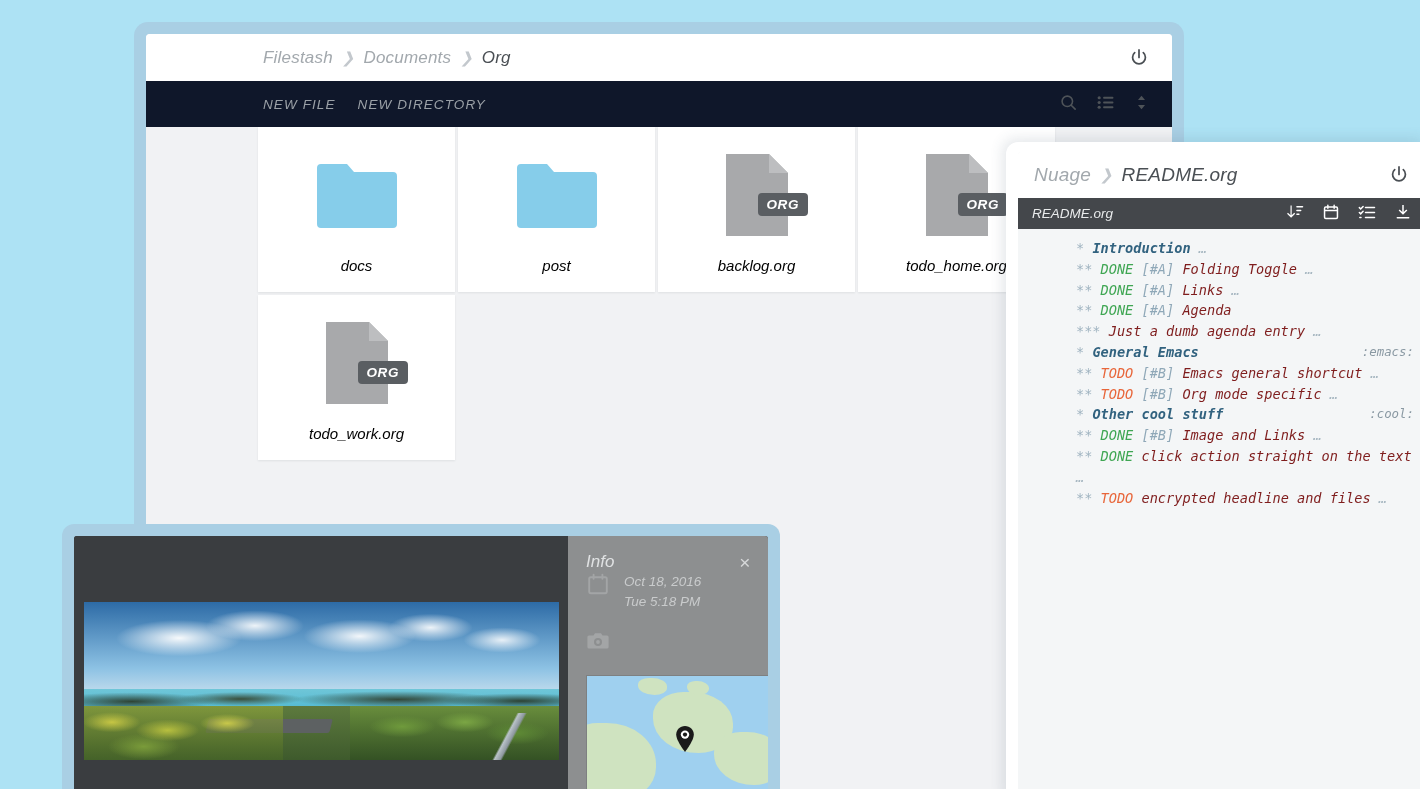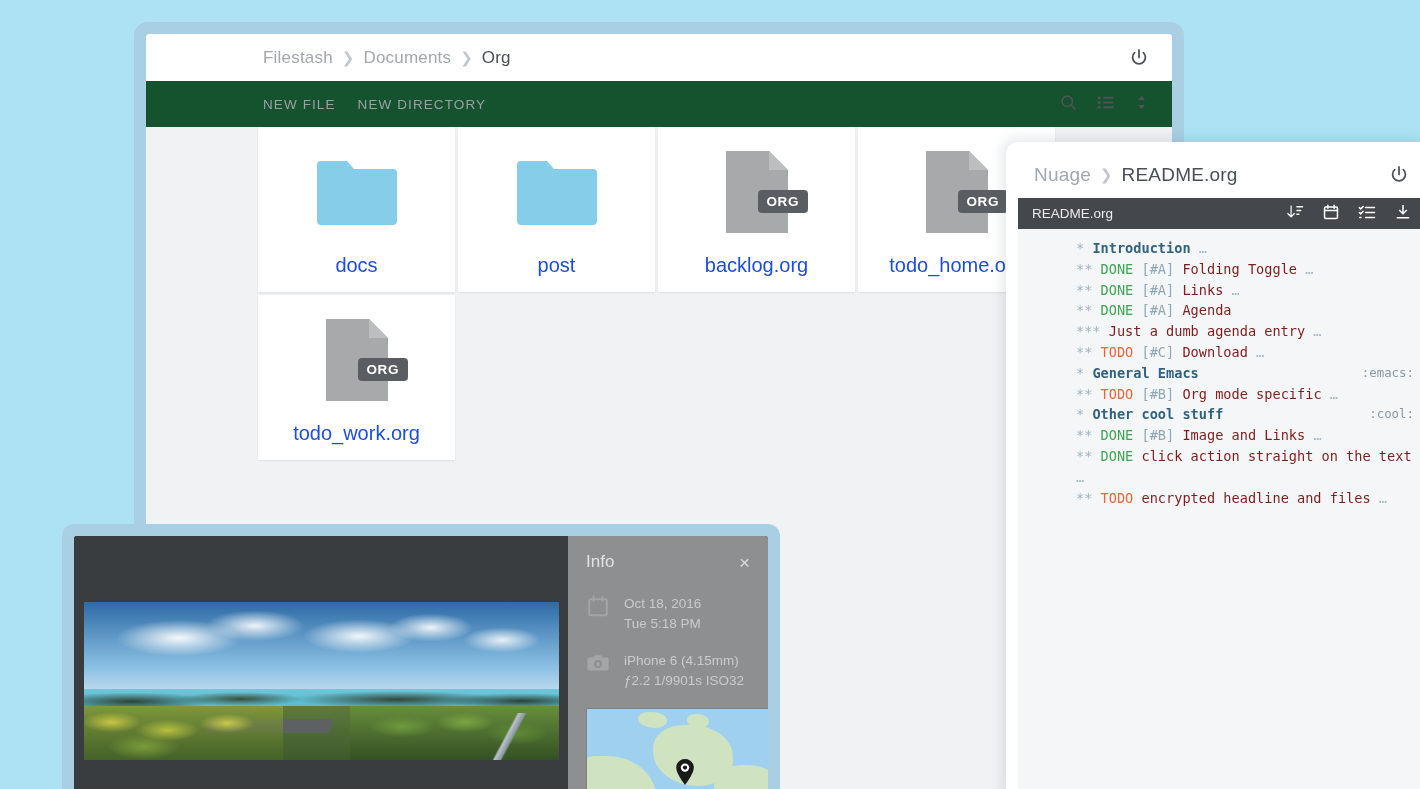--- a/index.html
+++ b/index.html
@@ -2,21 +2,21 @@
 <html><head>
 <meta charset="utf-8">
 <style>
   * { box-sizing: border-box; margin: 0; padding: 0; }
   html, body {
     width: 1420px; height: 789px;
     overflow: hidden;
     background: #ade2f4;
     font-family: "Liberation Sans", sans-serif;
   }
-  #stage { position: relative; width: 1420px; height: 789px; }
+  #stage { position: relative; width: 1420px; height: 789px; font-style: italic; }
 
   
   #filemanager-window {
     position: absolute; left: 134px; top: 22px;
     width: 1050px; height: 790px;
     background: #a9cfe4;
     border-radius: 14px;
     padding: 12px;
   }
   #filemanager-viewport {
@@ -40,21 +40,21 @@
   .crumb-sep {
     margin: 0 9px; color: #c3c8cd; font-size: 15px;
     display: inline-block;
   }
   .power-icon { width: 22px; height: 22px; color: #4a4f54; }
 
   #fm-toolbar {
     height: 46px;
     display: flex; align-items: center;
     padding: 0 22px 0 117px;
-    background: #14532d;
+    background: #0f172a;
   }
   .tool-actions { display: flex; gap: 22px; flex: 1; }
   .tool-action {
     font-size: 13.5px; color: #9aa0a6;
     letter-spacing: 1.1px;
   }
   .tool-icons { display: flex; align-items: center; gap: 18px; color: #4e5358; }
 
   #fm-grid {
     display: flex; flex-wrap: wrap;
@@ -66,21 +66,21 @@
     background: #ffffff;
     display: flex; flex-direction: column;
     align-items: center; justify-content: center;
     box-shadow: 0 1px 2px rgba(40,50,60,.09);
   }
   .file-card .icon-wrap {
     height: 100px; display: flex; align-items: center; justify-content: center;
     position: relative;
   }
   .file-card .fname {
-    font-size: 20px; color: #1d4ed8; margin-top: 12px;
+    font-size: 15px; color: #000000; margin-top: 12px;
     white-space: nowrap;
   }
   .folder-svg { width: 86px; height: 70px; }
   .orgfile { position: relative; width: 86px; height: 88px; }
   .orgfile svg { width: 86px; height: 88px; display: block; }
   .org-badge {
     position: absolute; left: 44px; top: 42px;
     background: #5a5e62; color: #fff;
     font-size: 13.5px; font-weight: bold;
     padding: 4px 9px; border-radius: 4px;
@@ -167,21 +167,20 @@
     background: linear-gradient(118deg, transparent 46%, #b9c2c8 48%, #8d979e 53%, transparent 55%);
   }
 
   #info-panel {
     width: 200px; background: #8d8f90;
     padding: 16px 18px; color: #cfd1d2;
     position: relative;
   }
   #info-head {
     display: flex; align-items: center; justify-content: space-between;
-    margin-bottom: 22px;
   }
   #info-title { font-size: 17px; color: #e0e2e3; }
   .close-x { font-size: 19px; color: #d6d8d9; line-height: 1; }
   .info-row { display: flex; gap: 12px; margin-bottom: 18px; }
   .info-row .ico { width: 26px; flex: none; color: #a3a5a6; }
   .info-row .txt { font-size: 13.5px; line-height: 1.45; color: #c9cbcc; }
   #map-thumb {
     width: 184px; height: 118px;
     background: #9fd0ef;
     position: relative; overflow: hidden;
@@ -399,24 +398,20 @@
         </div>
 
         <div class="info-row">
           <span class="ico">
             <svg viewBox="0 0 24 24" width="24" height="24" fill="currentColor">
               <path d="M9 4.2h6l1.5 2.2H21a1.6 1.6 0 0 1 1.6 1.6v10a1.6 1.6 0 0 1-1.6 1.6H3a1.6 1.6 0 0 1-1.6-1.6V8a1.6 1.6 0 0 1 1.6-1.6h4.5z"></path>
               <circle cx="12" cy="13" r="4" fill="#8d8f90"></circle>
               <circle cx="12" cy="13" r="1.9" fill="currentColor"></circle>
             </svg>
           </span>
-          <span class="txt">
-            <span>iPhone 6 (4.15mm)</span><br>
-            <span>ƒ2.2 1/9901s ISO32</span>
-          </span>
         </div>
 
         <div id="map-thumb">
           <div class="land" style="left:-14%;top:40%;width:52%;height:68%;"></div>
           <div class="land" style="left:36%;top:14%;width:44%;height:52%;"></div>
           <div class="land" style="left:70%;top:48%;width:38%;height:46%;"></div>
           <div class="land" style="left:28%;top:2%;width:16%;height:14%;"></div>
           <div class="land" style="left:55%;top:4%;width:12%;height:12%;"></div>
 
           <svg class="pin" viewBox="0 0 22 28">
@@ -481,22 +476,22 @@
           </span>
         </span>
       </div>
 
       <div id="org-content">
           <div class="oline"><span class="stars">* </span><span class="htext b">Introduction</span><span class="ellip"> …</span></div>
           <div class="oline"><span class="stars">** </span><span class="done">DONE</span> <span class="prio">[#A]</span> <span class="htext">Folding Toggle</span><span class="ellip"> …</span></div>
           <div class="oline"><span class="stars">** </span><span class="done">DONE</span> <span class="prio">[#A]</span> <span class="htext">Links</span><span class="ellip"> …</span></div>
           <div class="oline"><span class="stars">** </span><span class="done">DONE</span> <span class="prio">[#A]</span> <span class="htext">Agenda</span></div>
           <div class="oline"><span class="stars">*** </span><span class="htext">Just a dumb agenda entry</span><span class="ellip"> …</span></div>
-          <div class="oline"><span class="stars">** </span><span class="todo">TODO</span> <span class="prio">[#C]</span> <span class="htext">Download</span><span class="ellip"> …</span></div>
           <div class="oline"><span class="stars">* </span><span class="htext b">General Emacs</span><span class="tag">:emacs:</span></div>
+          <div class="oline"><span class="stars">** </span><span class="todo">TODO</span> <span class="prio">[#B]</span> <span class="htext">Emacs general shortcut</span><span class="ellip"> …</span></div>
           <div class="oline"><span class="stars">** </span><span class="todo">TODO</span> <span class="prio">[#B]</span> <span class="htext">Org mode specific</span><span class="ellip"> …</span></div>
           <div class="oline"><span class="stars">* </span><span class="htext b">Other cool stuff</span><span class="tag">:cool:</span></div>
           <div class="oline"><span class="stars">** </span><span class="done">DONE</span> <span class="prio">[#B]</span> <span class="htext">Image and Links</span><span class="ellip"> …</span></div>
           <div class="oline"><span class="stars">** </span><span class="done">DONE</span> <span class="htext">click action straight on the text</span><span class="ellip"> …</span></div>
           <div class="oline"><span class="stars">** </span><span class="todo">TODO</span> <span class="htext">encrypted headline and files</span><span class="ellip"> …</span></div>
         </div>
 
     </div>
   </div>
 

